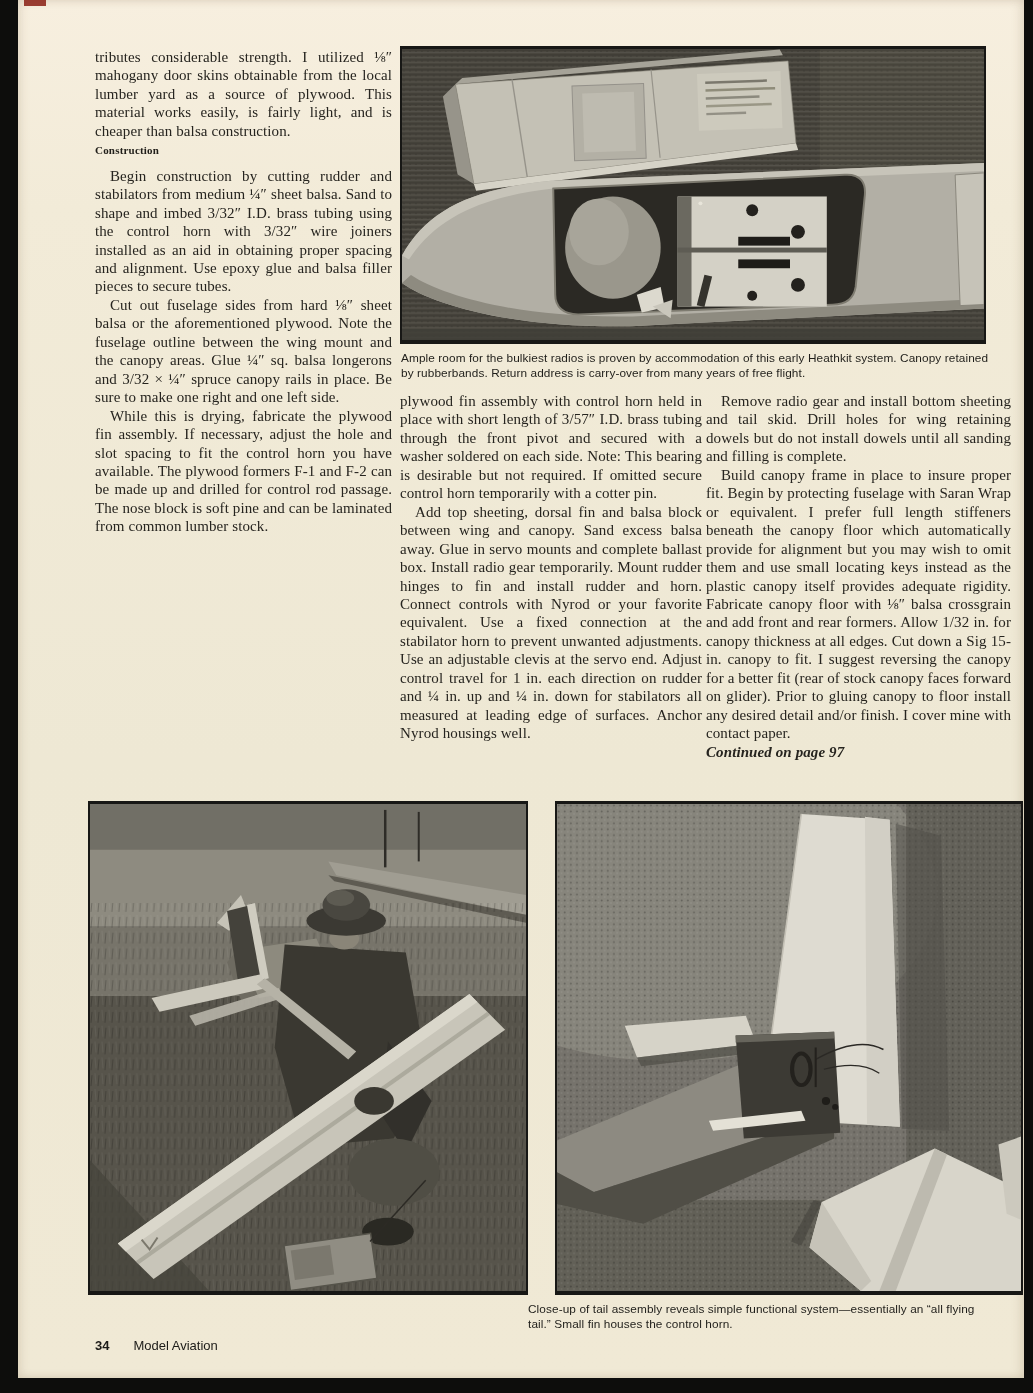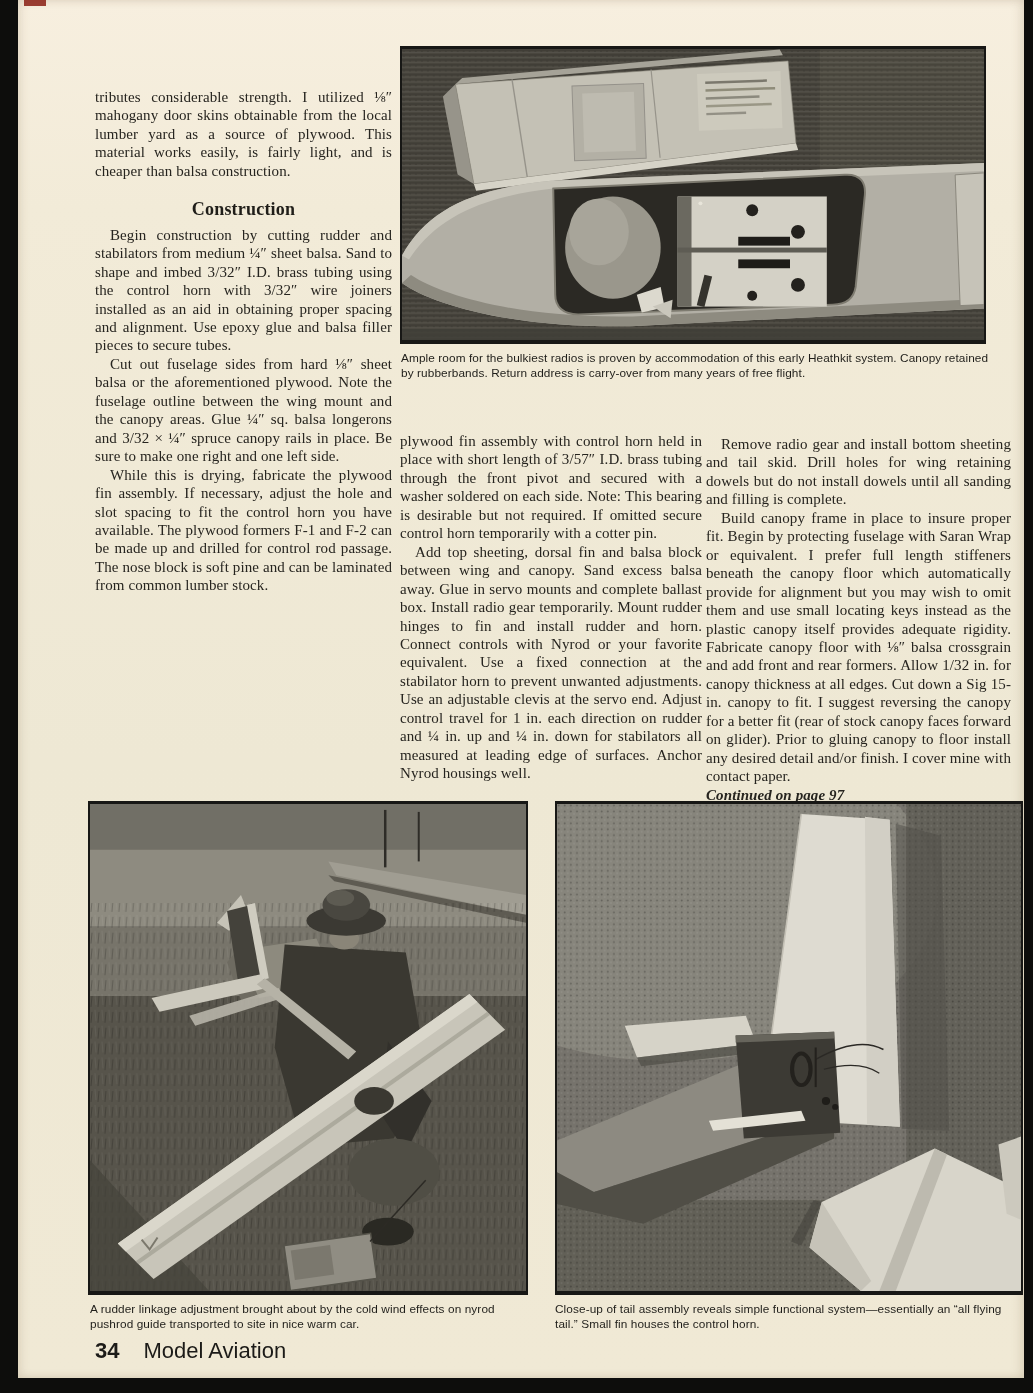--- a/index.html
+++ b/index.html
@@ -14,34 +14,34 @@
     background:linear-gradient(180deg,#f7efdf 0%,#f2ebd8 15%,#eee8d4 55%,#f0e9d5 100%);
     box-shadow:inset -4px 0 10px rgba(120,100,70,.15), inset 4px 0 8px rgba(120,100,70,.12);
   }
   .red-mark { position:absolute; left:6px; top:0; width:22px; height:6px; background:#8a1f14; opacity:.85; }
   
   .col {
     position:absolute; color:#26241f; font-size:15px; line-height:18.45px;
     text-align:justify; letter-spacing:.1px;
   }
   .col p { margin:0; text-indent:15px; }
-  .col p.cont { text-indent:0;margin-top:40px; }
+  .col p.cont { text-indent:0; }
   .col h3 {
-    margin:20px 0 7px 0; font-size:18px; text-align:center; font-weight:bold;
+    margin:1px 0 7px 0; font-size:11px; font-weight:bold;
     letter-spacing:.2px; color:#201e19;
   }
   .continued { text-align:left; font-style:italic; font-weight:bold; margin-top:0; }
   .caption {
     position:absolute; font-family:"Liberation Sans", sans-serif; font-weight:normal;
     font-size:11.8px; line-height:14.6px; color:#1f1e1a; letter-spacing:.1px;
     text-align:left;
   }
   .footer {
     position:absolute; left:77px; top:1338px; font-family:"Liberation Sans", sans-serif;
-    color:#1c1b18; font-size:22px;
+    color:#1c1b18; font-size:13px;
   }
   .footer .pnum { font-weight:bold; }
   .footer .mag { margin-left:24px; font-weight:normal; }
   
   .photo {
     position:absolute; border:2px solid #171715; border-top-width:3px; border-bottom-width:4px;
     background:#4a473f; overflow:hidden;
   }
   .photo svg { display:block; width:100%; height:100%; }
 </style>
@@ -117,21 +117,21 @@
     </svg>
   </div>
 
   <div class="caption" style="left:383px; top:351px; width:600px;">Ample room for the bulkiest radios is proven by accommodation of this early Heathkit system. Canopy retained by rubberbands. Return address is carry-over from many years of free flight.</div>
 
   <div class="col" style="left:382px; top:392px; width:302px;">
     <p class="cont">plywood fin assembly with control horn held in place with short length of 3/57″ I.D. brass tubing through the front pivot and secured with a washer soldered on each side. Note: This bearing is desirable but not required. If omitted secure control horn temporarily with a cotter pin.</p>
     <p>Add top sheeting, dorsal fin and balsa block between wing and canopy. Sand excess balsa away. Glue in servo mounts and complete ballast box. Install radio gear temporarily. Mount rudder hinges to fin and install rudder and horn. Connect controls with Nyrod or your favorite equivalent. Use a fixed connection at the stabilator horn to prevent unwanted adjustments. Use an adjustable clevis at the servo end. Adjust control travel for 1 in. each direction on rudder and ¼ in. up and ¼ in. down for stabilators all measured at leading edge of surfaces. Anchor Nyrod housings well.</p>
   </div>
 
-  <div class="col" style="left:688px; top:392px; width:305px;margin-top:43px;">
+  <div class="col" style="left:688px; top:392px; width:305px;">
     <p>Remove radio gear and install bottom sheeting and tail skid. Drill holes for wing retaining dowels but do not install dowels until all sanding and filling is complete.</p>
     <p>Build canopy frame in place to insure proper fit. Begin by protecting fuselage with Saran Wrap or equivalent. I prefer full length stiffeners beneath the canopy floor which automatically provide for alignment but you may wish to omit them and use small locating keys instead as the plastic canopy itself provides adequate rigidity. Fabricate canopy floor with ⅛″ balsa crossgrain and add front and rear formers. Allow 1/32 in. for canopy thickness at all edges. Cut down a Sig 15-in. canopy to fit. I suggest reversing the canopy for a better fit (rear of stock canopy faces forward on glider). Prior to gluing canopy to floor install any desired detail and/or finish. I cover mine with contact paper.</p>
     <div class="continued">Continued on page 97</div>
   </div>
 
   <div class="photo" style="left:70px; top:801px; width:440px; height:494px;">
     <svg viewBox="0 0 439 492" preserveAspectRatio="none">
       <defs>
         <pattern id="bgr" width="7" height="16" patternUnits="userSpaceOnUse">
           <line x1="2" y1="2" x2="1" y2="13" stroke="#000000" stroke-opacity="0.22" stroke-width="1"></line>
@@ -220,19 +220,18 @@
       <polygon points="148,320 238,310 242,320 152,330" fill="#e4e1d6"></polygon>
 
       <polygon points="238,446 258,402 250,400 228,442" fill="#45433c" opacity="0.6"></polygon>
       <polygon points="258,402 368,348 452,390 452,492 296,492 246,448" fill="#d8d5ca"></polygon>
       <polygon points="368,348 380,354 330,492 314,492" fill="#bdbaaf"></polygon>
       <polygon points="258,402 246,448 296,492 306,482" fill="#c6c3b8"></polygon>
       <polygon points="430,344 452,336 452,420 438,414" fill="#ccc9be"></polygon>
     </svg>
   </div>
 
-  <div class="caption" style="left:72px; top:1302px; width:448px;">A rudder linkage adjustment brought about by the cold wind effects on nyrod pushrod guide transported to site in nice warm car.</div>
-  <div class="caption" style="left:537px; top:1302px; width:458px;">Close-up of tail assembly reveals simple functional system—essentially an “all flying tail.” Small fin houses the control horn.</div>
+  <div class="caption" style="left:510px; top:1302px; width:458px;">Close-up of tail assembly reveals simple functional system—essentially an “all flying tail.” Small fin houses the control horn.</div>
 
   <div class="footer">
     <span class="pnum">34</span><span class="mag">Model Aviation</span>
   </div>
 </div>
 
 </body></html>

